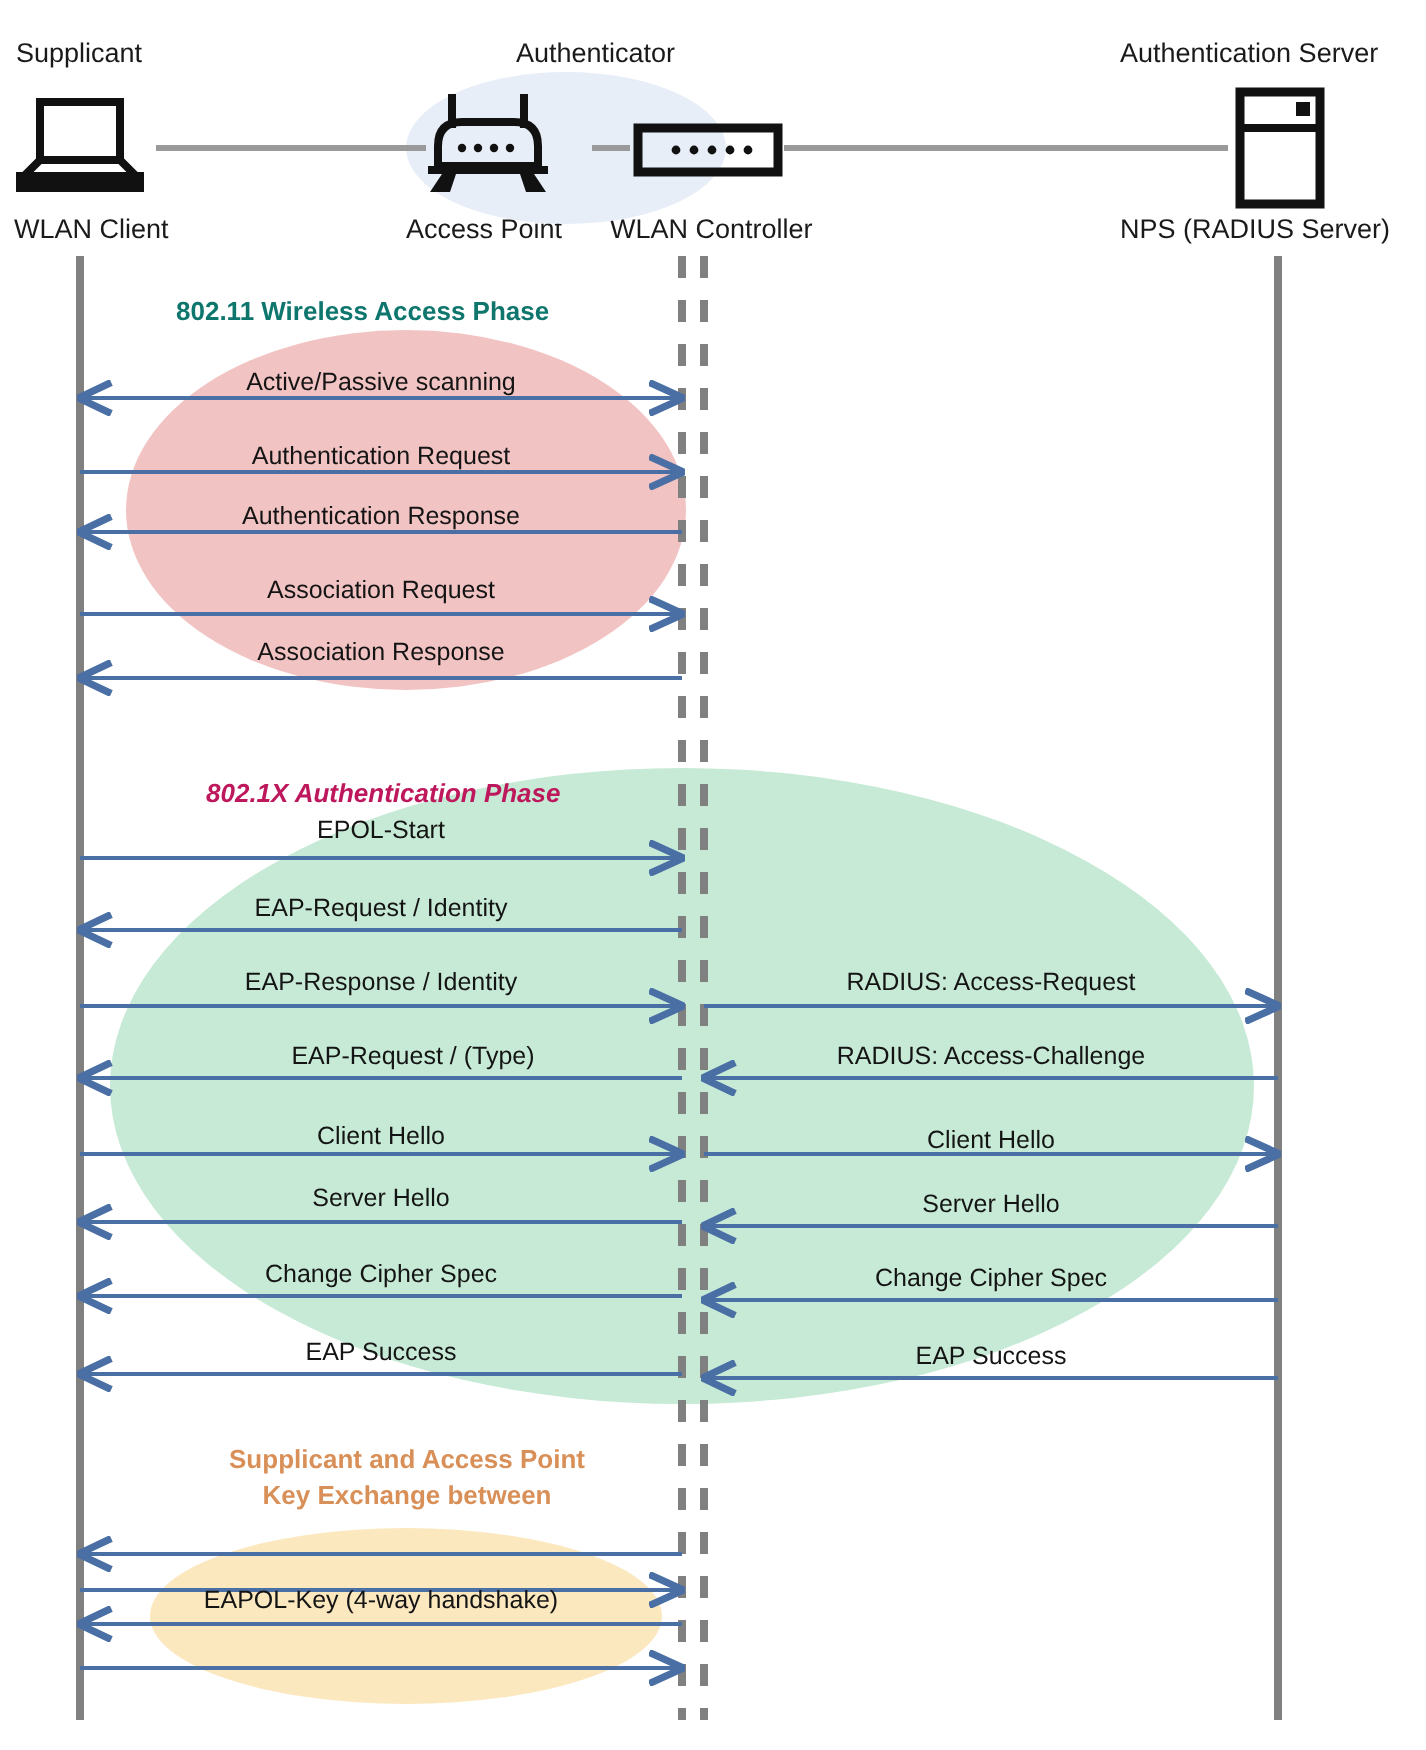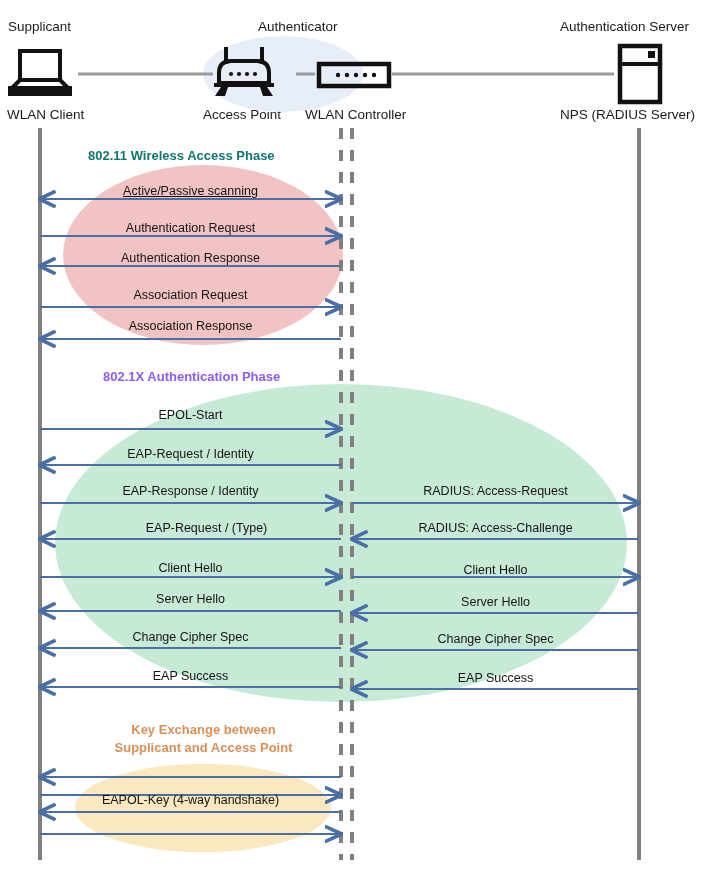--- a/index.html
+++ b/index.html
@@ -124,28 +124,28 @@
         <line x1="352" x2="639" y1="503" y2="503" stroke="#4a6fa5" stroke-width="2" marker-end="url(#ah-r)"></line>
         <line x1="352" x2="639" y1="539" y2="539" stroke="#4a6fa5" stroke-width="2" marker-start="url(#ah-l)"></line>
         <line x1="352" x2="639" y1="577" y2="577" stroke="#4a6fa5" stroke-width="2" marker-end="url(#ah-r)"></line>
         <line x1="352" x2="639" y1="613" y2="613" stroke="#4a6fa5" stroke-width="2" marker-start="url(#ah-l)"></line>
         <line x1="352" x2="639" y1="650" y2="650" stroke="#4a6fa5" stroke-width="2" marker-start="url(#ah-l)"></line>
         <line x1="352" x2="639" y1="689" y2="689" stroke="#4a6fa5" stroke-width="2" marker-start="url(#ah-l)"></line>
       </g>
   </svg>
 
   <div class="phase-title" style="left:88px;top:147px;color:#0f766e;">802.11 Wireless Access Phase</div>
-  <div class="phase-title" style="left:103px;top:368px;color:#8b5cf6;">802.1X Authentication Phase</div>
+  <div class="phase-title" style="left:103px;top:388px;color:#be185d;font-style:italic;">802.1X Authentication Phase</div>
   <div class="phase-title" style="left:96px;top:721px;color:#d99058;width:215px;">
+    <div>Supplicant and Access Point</div>
     <div>Key Exchange between</div>
-    <div>Supplicant and Access Point</div>
   </div>
 
   <div id="labels-left">
-      <div class="msg-label" style="left: 40px; width: 301px; top: 184px; text-decoration: underline;">Active/Passive scanning</div>
+      <div class="msg-label" style="left: 40px; width: 301px; top: 184px;">Active/Passive scanning</div>
       <div class="msg-label" style="left: 40px; width: 301px; top: 221px;">Authentication Request</div>
       <div class="msg-label" style="left: 40px; width: 301px; top: 251px;">Authentication Response</div>
       <div class="msg-label" style="left: 40px; width: 301px; top: 288px;">Association Request</div>
       <div class="msg-label" style="left: 40px; width: 301px; top: 319px;">Association Response</div>
       <div class="msg-label" style="left: 40px; width: 301px; top: 408px;">EPOL-Start</div>
       <div class="msg-label" style="left: 40px; width: 301px; top: 447px;">EAP-Request / Identity</div>
       <div class="msg-label" style="left: 40px; width: 301px; top: 484px;">EAP-Response / Identity</div>
       <div class="msg-label" style="left: 56px; width: 301px; top: 521px;">EAP-Request / (Type)</div>
       <div class="msg-label" style="left: 40px; width: 301px; top: 561px;">Client Hello</div>
       <div class="msg-label" style="left: 40px; width: 301px; top: 592px;">Server Hello</div>

